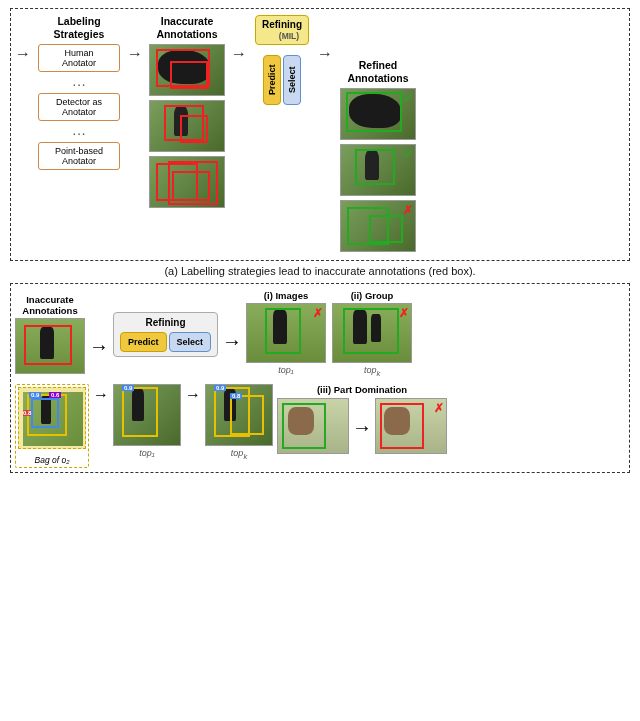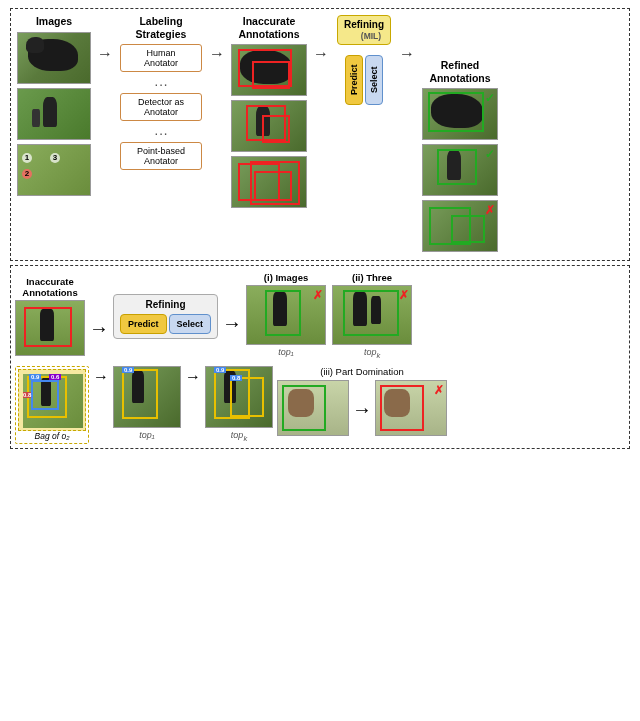--- a/index.html
+++ b/index.html
@@ -393,21 +393,21 @@
       display: flex;
       flex-direction: row;
       gap: 4px;
       align-items: flex-start;
     }
 
     .bag-section {
       display: flex;
       flex-direction: column;
       align-items: center;
-      gap: 0;
+      gap: 6px;
     }
 
     .bag-img {
       width: 68px;
       height: 62px;
       background: #f5e8a0;
       border: 1.5px dashed #c8a800;
       position: relative;
       overflow: hidden;
     }
@@ -429,21 +429,21 @@
 
     .part-dom-section {
       display: flex;
       flex-direction: column;
       align-items: center;
       gap: 3px;
     }
 
     .part-dom-label {
       font-size: 9.5px;
-      font-weight: normal;
+      font-weight: bold;
     }
 
     .part-imgs-row {
       display: flex;
       flex-direction: row;
       gap: 3px;
       align-items: center;
     }
 
     .cat-img {
@@ -489,39 +489,20 @@
       font-weight: bold;
     }
   </style>
 </head>
 <body>
 
 <div class="main-container">
 
   <div class="top-section">
 
-    <div class="column col-images">
-      <div class="col-label">Images</div>
-
-      <div class="img-box cow-img">
-        <div class="cow-shape"></div>
-        <div class="cow-head"></div>
-      </div>
-
-      <div class="img-box player-img">
-        <div class="player-shape"></div>
-        <div class="player-small"></div>
-      </div>
-
-      <div class="img-box wrestle-img">
-        <span class="number-label" style="top:8px;left:4px;">1</span>
-        <span class="number-label" style="top:24px;left:4px;background:rgba(255,100,100,0.8)">2</span>
-        <span class="number-label" style="top:8px;left:32px;">3</span>
-      </div>
-    </div>
 
     <div class="arrow-col">
       <span class="arrow-right">→</span>
     </div>
 
     <div class="column col-strategies">
       <div class="col-label">Labeling<br>Strategies</div>
       <div class="strategy-box">Human<br>Anotator</div>
       <div class="dots-row">···</div>
       <div class="strategy-box">Detector as<br>Anotator</div>
@@ -591,20 +572,21 @@
 
       <div class="refined-img wrestle-img">
         <div class="green-box" style="top:6px;left:6px;width:42px;height:38px;"></div>
         <div class="green-box" style="top:14px;left:28px;width:34px;height:28px;"></div>
         <span class="xmark">✗</span>
       </div>
     </div>
 
   </div>
 
+  <div class="caption">(a) Labelling strategies lead to inaccurate annotations (red box).</div>
 
   <div class="bottom-section">
 
     <div class="bottom-top-row">
 
       <div style="display:flex;flex-direction:column;align-items:center;gap:2px;">
         <div class="inaccurate-label">Inaccurate<br>Annotations</div>
         <div class="bottom-inaccurate-img grass-bg">
           <div class="red-box" style="top:6px;left:8px;width:48px;height:40px;"></div>
           <div class="figure-dark" style="top:8px;left:24px;width:14px;height:32px;"></div>
@@ -630,21 +612,21 @@
             <div class="result-label">(i) Images</div>
             <div class="result-img grass-bg">
               <div class="figure-dark" style="top:6px;left:26px;width:14px;height:34px;"></div>
               <div class="green-box" style="top:4px;left:18px;width:36px;height:46px;"></div>
               <span class="xmark" style="top:2px;right:2px;">✗</span>
             </div>
             <div class="sub-label">top₁</div>
           </div>
 
           <div class="result-panel">
-            <div class="result-label">(ii) Three</div>
+            <div class="result-label">(ii) Group</div>
             <div class="result-img grass-bg">
               <div class="figure-dark" style="top:6px;left:20px;width:14px;height:34px;"></div>
               <div class="figure-dark" style="top:10px;left:38px;width:10px;height:28px;"></div>
               <div class="green-box" style="top:4px;left:10px;width:56px;height:46px;"></div>
               <span class="xmark" style="top:2px;right:2px;">✗</span>
             </div>
             <div class="sub-label">top<sub>k</sub></div>
           </div>
 
         </div>

